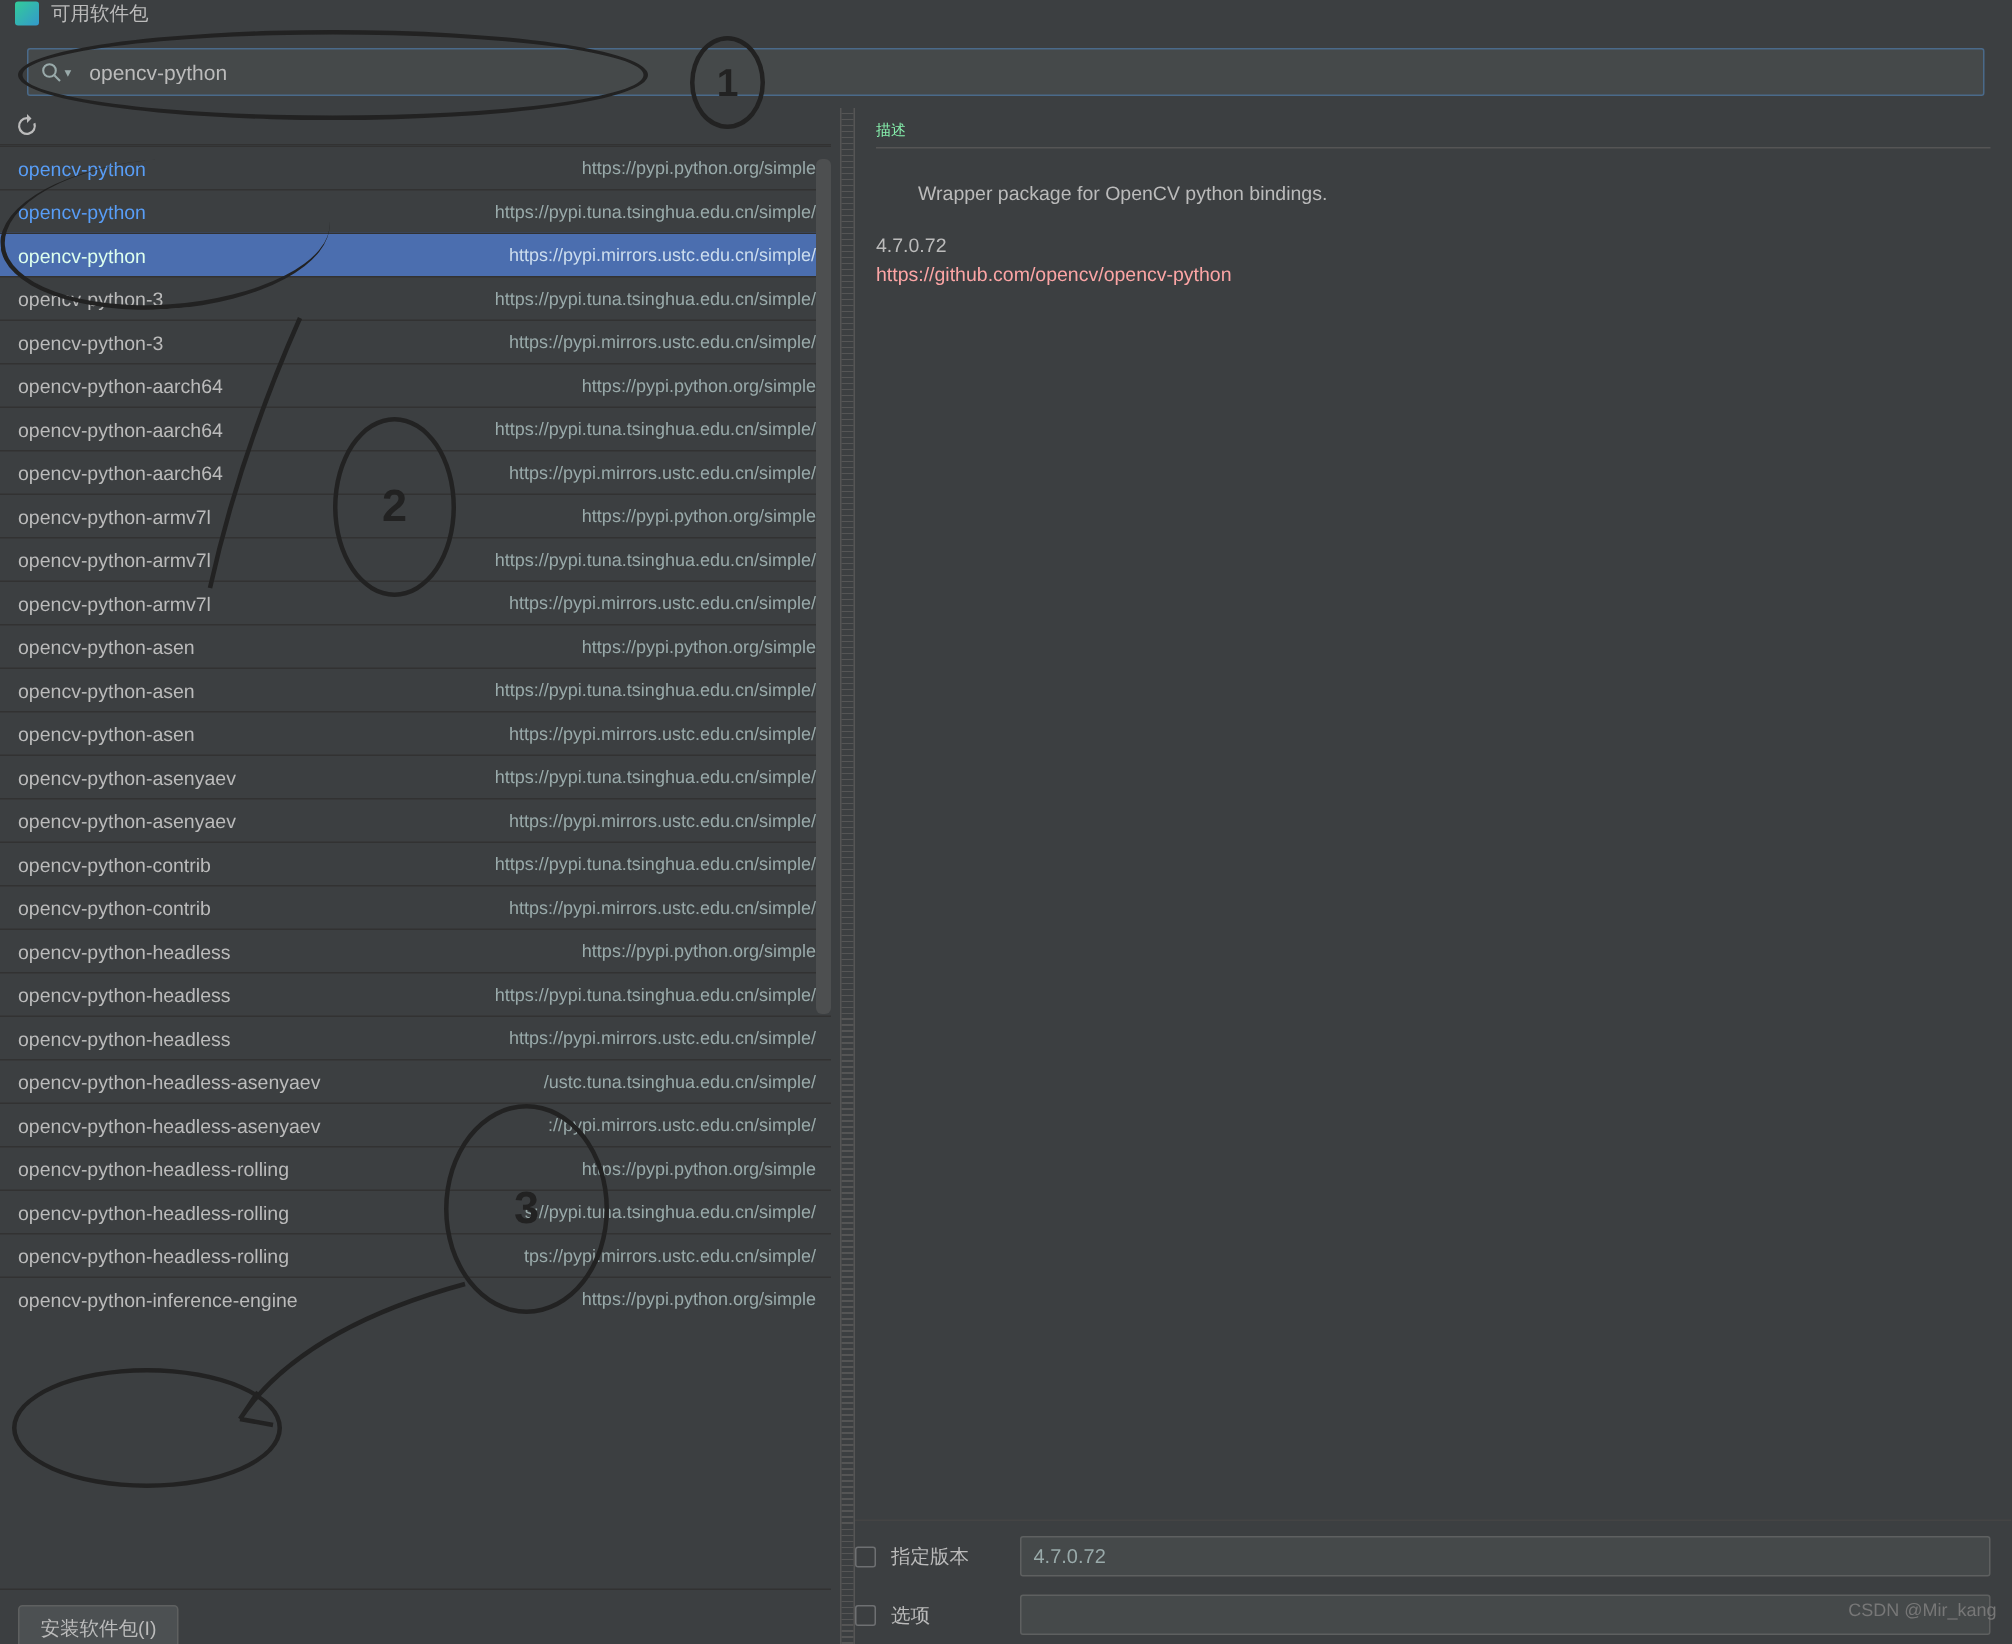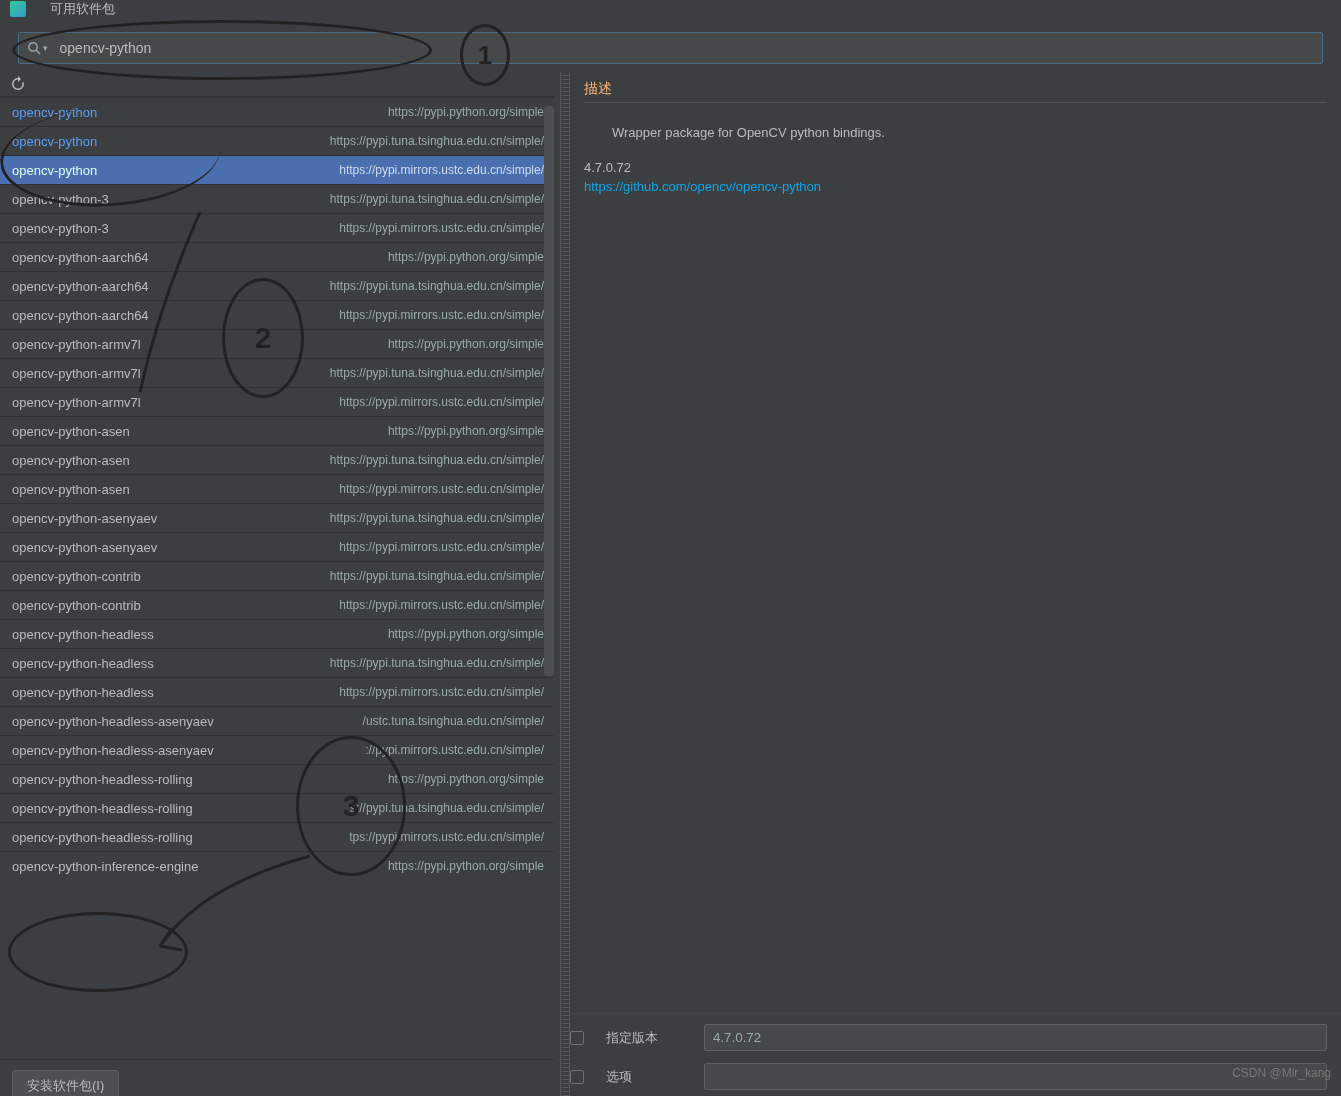--- a/index.html
+++ b/index.html
@@ -11,21 +11,21 @@
   width: 1341px;
   height: 1096px;
   overflow: hidden;
   position: relative;
 }
 .window-title {
   padding: 0 10px 8px;
   color: #bbbbbb;
   display: flex;
   align-items: center;
-  gap: 24px;
+  gap: 8px;
 }
 .app-icon {
   width: 16px; height: 16px;
   background: linear-gradient(135deg,#3c9,#39c);
   border-radius: 2px;
 }
 .search-bar {
   margin: 6px 18px 8px 18px;
   border: 1px solid #4a6a8a;
   background: #45494a;
@@ -114,38 +114,38 @@
   flex: 1;
   display: flex;
   flex-direction: column;
 }
 .detail-body {
   flex: 1;
   padding: 8px 14px;
   color: #bbbbbb;
 }
 .detail-body .sect-title {
-  color: #fdba74;
+  color: #86efac;
   border-bottom: 1px solid #555;
   padding-bottom: 4px;
   margin-bottom: 22px;
-  font-size: 14px;
+  font-size: 10px;
 }
 .detail-body .desc { margin-bottom: 20px; margin-left: 28px; }
 .detail-body .ver-label { font-weight: bold; margin-bottom: 18px; }
 .detail-body .ver-val { margin-bottom: 4px; }
-.detail-body .link { color: #0ea5e9; }
+.detail-body .link { color: #fca5a5; }
 .detail-form {
   padding: 10px 14px 10px 0;
   border-top: 1px solid #444;
 }
 .form-row {
   display: flex;
   align-items: center;
-  gap: 22px;
+  gap: 10px;
   margin-bottom: 12px;
 }
 .form-row input[type=text] {
   flex: 1;
   background: #45494a;
   border: 1px solid #5e6060;
   color: #9aa;
   padding: 5px 8px;
   border-radius: 2px;
 }

